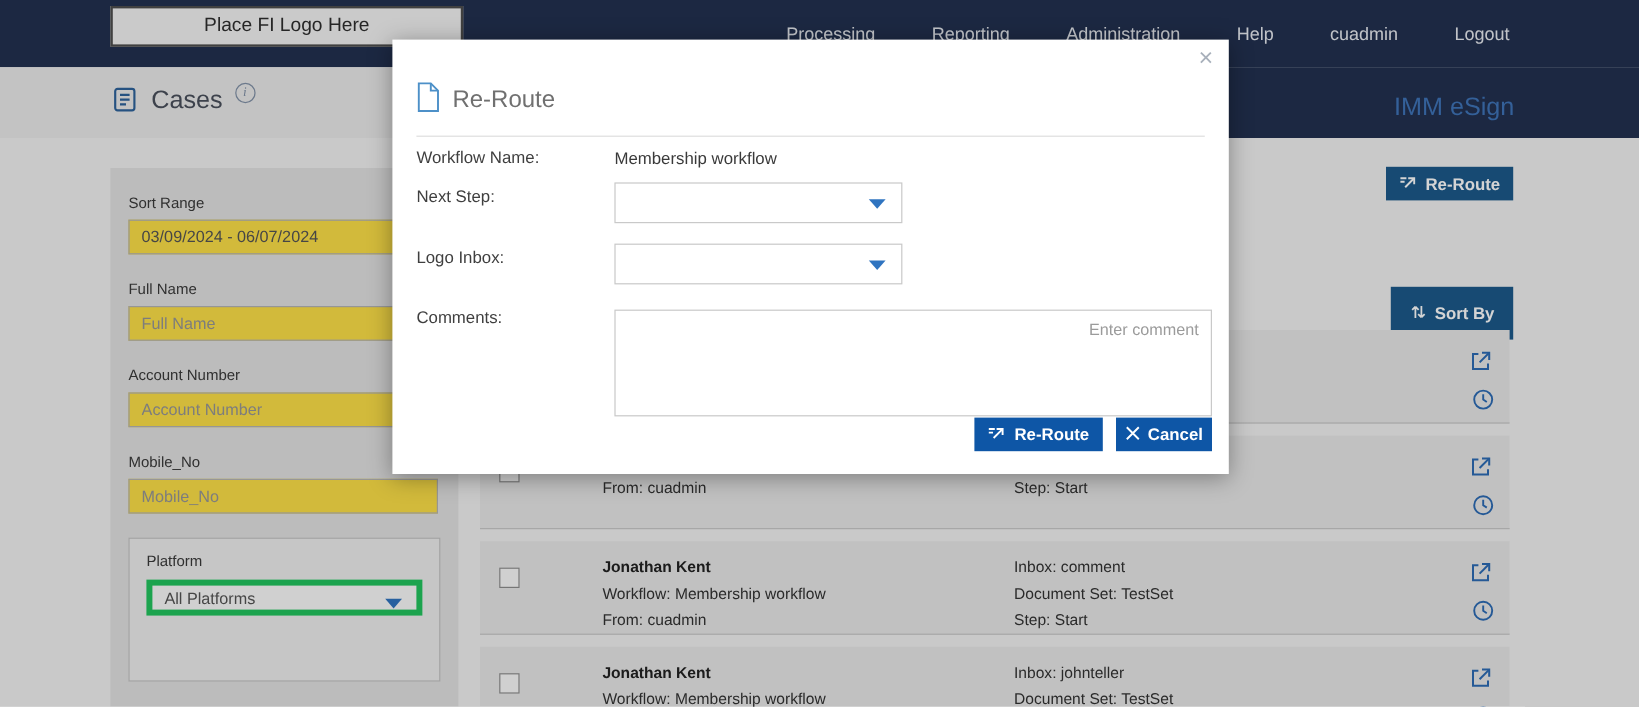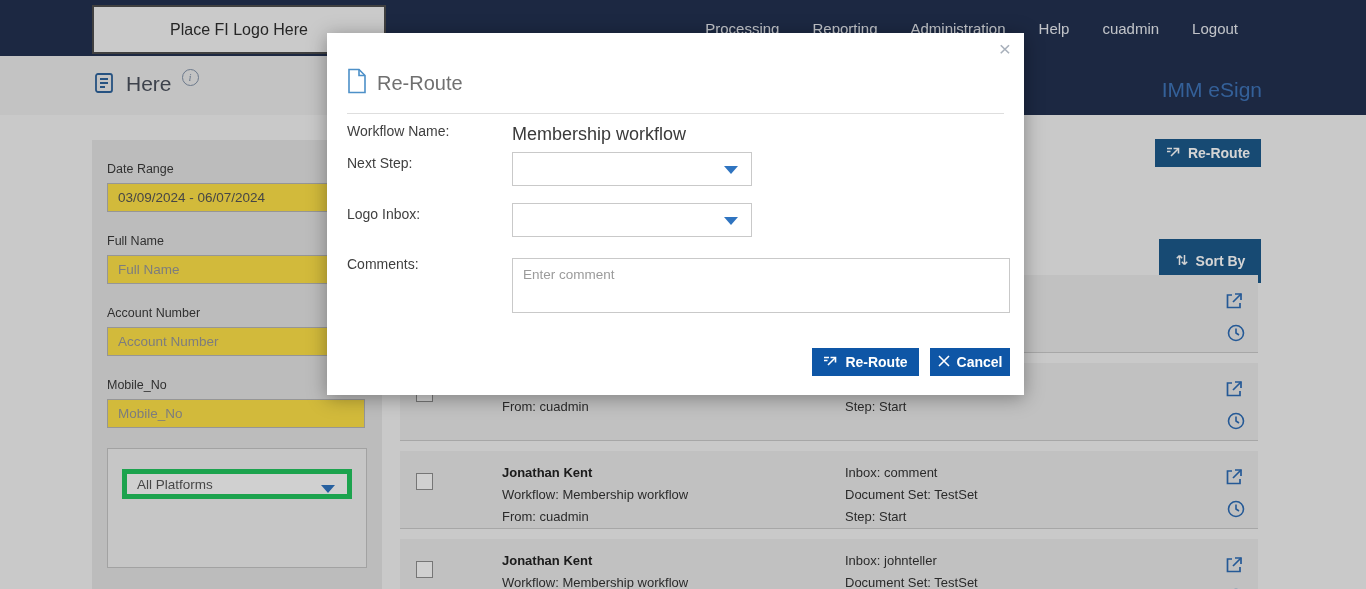--- a/index.html
+++ b/index.html
@@ -5,28 +5,28 @@
   * { margin:0; padding:0; box-sizing:border-box; }
   html,body { width:1366px; height:589px; }
   body {
     position:relative; overflow:hidden; background:#f2f2f2;
     font-family:"Liberation Sans", sans-serif;
   }
 
   
   .hdr { position:absolute; left:0; top:0; width:1366px; height:56px; background:#223150; }
   .logo-box {
-    position:absolute; left:92px; top:5px; width:294px; height:49px;
+    position:absolute; left:92px; top:5px; width:294px; height:34px;
     background:#f3f3f3; border:2px solid #4e4e4e; z-index:2;
     display:flex; align-items:center; justify-content:center;
     font-size:16px; color:#2e2e2e;
   }
   .nav {
-    position:absolute; right:128px; top:0; height:56px; z-index:2;
-    display:flex; align-items:center; gap:33px;
+    position:absolute; right:108px; top:0; height:56px; z-index:2;
+    display:flex; align-items:center; gap:47px;
     font-size:15px; color:#e8ebf1;
   }
   .nav span { cursor:pointer; }
 
   
   .subband {
     position:absolute; left:0; top:56px; width:1366px; height:59px;
     background:linear-gradient(102deg, #ebebeb 56%, #223150 56.4%);
   }
   .cases-row { position:absolute; left:92px; top:71px; display:flex; align-items:flex-start; gap:10px; z-index:2; }
@@ -84,27 +84,27 @@
   .overlay { position:absolute; inset:0; background:rgba(0,0,0,0.17); z-index:40; }
   .modal {
     position:absolute; left:327px; top:33px; width:697px; height:362px;
     background:#fff; z-index:50; box-shadow:0 3px 18px rgba(0,0,0,0.35);
   }
   .modal-close { position:absolute; right:13px; top:4px; font-size:21px; color:#a8b0bb; cursor:pointer; }
   .modal-head { position:absolute; left:20px; top:35px; display:flex; align-items:center; gap:10px; }
   .modal-title { font-size:20px; color:#707070; }
   .modal-divider { position:absolute; left:20px; right:20px; top:80px; border-top:1px solid #dedede; }
   .m-label { position:absolute; left:20px; font-size:14px; color:#3f3f3f; }
-  .m-value { position:absolute; left:185px; font-size:18px; color:#3a3a3a; }
+  .m-value { position:absolute; left:185px; font-size:14px; color:#3a3a3a; }
   .m-dd { position:absolute; left:185px; width:240px; height:34px; border:1px solid #c9c9c9; background:#fff; cursor:pointer; }
   .m-dd .caret { right:13px; top:13px; }
   .m-textarea {
-    position:absolute; left:185px; top:225px; width:498px; height:55px;
+    position:absolute; left:185px; top:225px; width:498px; height:89px;
     border:1px solid #c9c9c9; padding:8px 10px; font-size:13.5px;
-    font-family:inherit; color:#444; resize:none;
+    font-family:inherit; color:#444; resize:none;text-align:right;
   }
   .m-textarea::placeholder { color:#9b9b9b; }
   .m-btns { position:absolute; right:14px; top:315px; display:flex; gap:11px; }
   .btn-modal { background:#0e56a6; height:28px; }
   #m-btn-reroute { width:107px; }
   #m-btn-cancel  { width:80px; }
 </style>
 </head>
 <body>
 
@@ -122,48 +122,49 @@
 </nav>
 
 <div class="subband"></div>
 <div class="cases-row">
   <span>
     <svg width="24" height="24" viewBox="0 0 24 24" fill="none" stroke="#2e639c" stroke-width="1.8">
       <rect x="4" y="3" width="16" height="18" rx="2"></rect>
       <path d="M8 8h8M8 12h8M8 16h5"></path>
     </svg>
   </span>
-  <span class="cases-title">Here</span>
+  <span class="cases-title">Cases</span>
   <span class="info-badge">i</span>
 </div>
 <div class="brand">IMM eSign</div>
 
 <div class="search-panel">
 
   <div class="sfield">
-    <div class="flabel">Date Range</div>
+    <div class="flabel">Sort Range</div>
     <input type="text" value="03/09/2024 - 06/07/2024" style="">
   </div>
 
   <div class="sfield">
     <div class="flabel">Full Name</div>
     <input type="text" placeholder="Full Name" style="">
   </div>
 
   <div class="sfield">
     <div class="flabel">Account Number</div>
     <input type="text" placeholder="Account Number" style="">
   </div>
 
   <div class="sfield">
     <div class="flabel">Mobile_No</div>
     <input type="text" placeholder="Mobile_No" style="">
   </div>
 
   <div class="platform-box">
+    <div class="flabel" style="margin-top:0">Platform</div>
     <div class="dropdown">
       <span>All Platforms</span>
       <span class="caret"></span>
     </div>
   </div>
 </div>
 
 <div class="btn btn-toolbar" id="btn-reroute-top">
   <span>
     <svg width="15" height="13" viewBox="0 0 15 13" fill="none" stroke="#fff" stroke-width="1.6">

